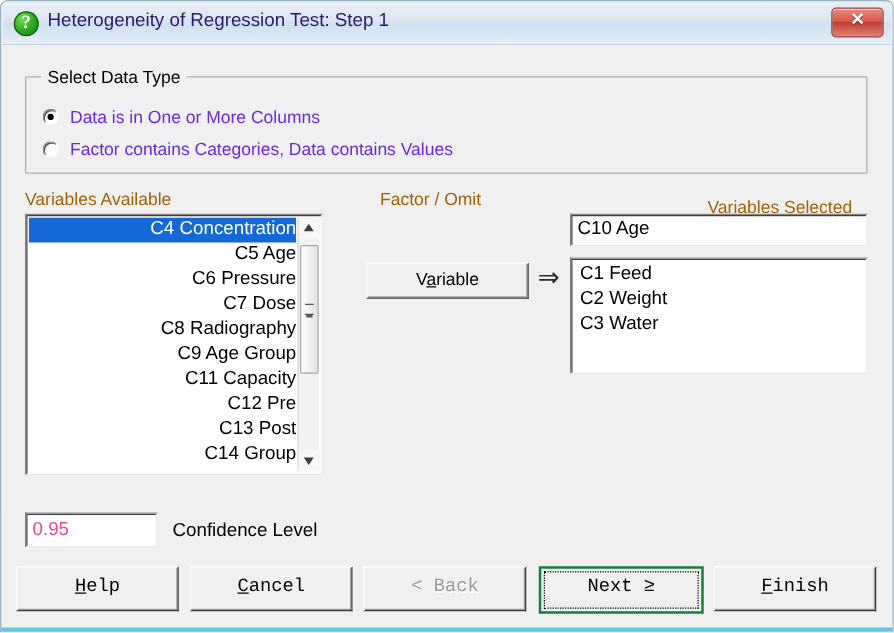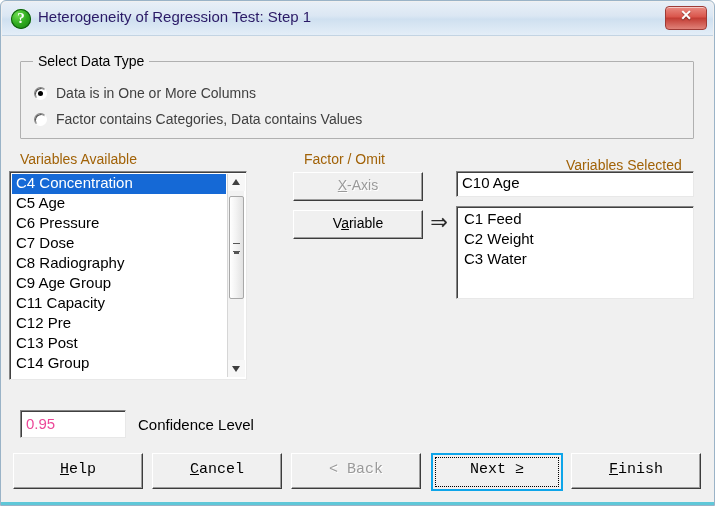--- a/index.html
+++ b/index.html
@@ -115,21 +115,21 @@
     cursor: pointer;
     user-select: none;
   }
   .raised-btn.disabled {
     color: #9a9a9a;
     text-shadow: 1px 1px 0 #ffffff;
     cursor: default;
   }
   .lbl {
     font: 14px "Liberation Sans", sans-serif;
-    color: #404040;
+    color: #6d28d9;
     white-space: nowrap;
   }
   u { text-decoration: underline; }
 
   
   #group-box {
     position: absolute;
     left: 19px; top: 60px;
     width: 674px; height: 78px;
     box-sizing: border-box;
@@ -179,24 +179,25 @@
   .col-head {
     position: absolute;
     font: 14px "Liberation Sans", sans-serif;
     color: #a16207;
     white-space: nowrap;
   }
 
   
   #avail-list {
     position: absolute;
-    left: 8px; top: 170px;
+    left: 19px; top: 170px;
     width: 238px; height: 209px;
     box-sizing: border-box;
     overflow: hidden;
+    text-align: right;
   }
   #avail-items {
     position: absolute;
     left: 2px; top: 2px;
     right: 20px; bottom: 2px;
     overflow: hidden;
   }
   .list-item {
     height: 20px;
     line-height: 20px;
@@ -335,21 +336,21 @@
     font-size: 15px;
     font-family: Liberation Mono, monospace;
   }
   #btn-help   { left: 12px; }
   #btn-cancel { left: 151px; }
   #btn-back   { left: 290px; }
   #btn-next   { left: 430px; }
   #btn-finish { left: 570px; }
 
   #btn-next {
-    border: 2px solid #0ea5e9;
+    border: 2px solid #15803d;
     box-shadow: none;
     background: #f0f0f0;
     line-height: 30px;
   }
   #btn-next .focus-ring {
     position: absolute;
     left: 2px; top: 2px; right: 2px; bottom: 2px;
     border: 1px dotted #000000;
     pointer-events: none;
   }
@@ -404,23 +405,20 @@
         </div>
       <div id="sb-thumb">
           <i></i>
         </div>
       <div class="sb-arrow down">
           <i></i>
         </div>
     </div>
   </div>
 
-  <div id="btn-xaxis" class="raised-btn disabled">
-    <u>X</u><span>-Axis</span>
-  </div>
   <div id="btn-variable" class="raised-btn">
     <span>V</span><u>a</u><span>riable</span>
   </div>
   <div id="arrow-glyph">⇒</div>
 
   <div id="sel-field" class="sunken">
     <span>C10 Age</span>
   </div>
   <div id="sel-list" class="sunken">
     <div id="sel-items">

